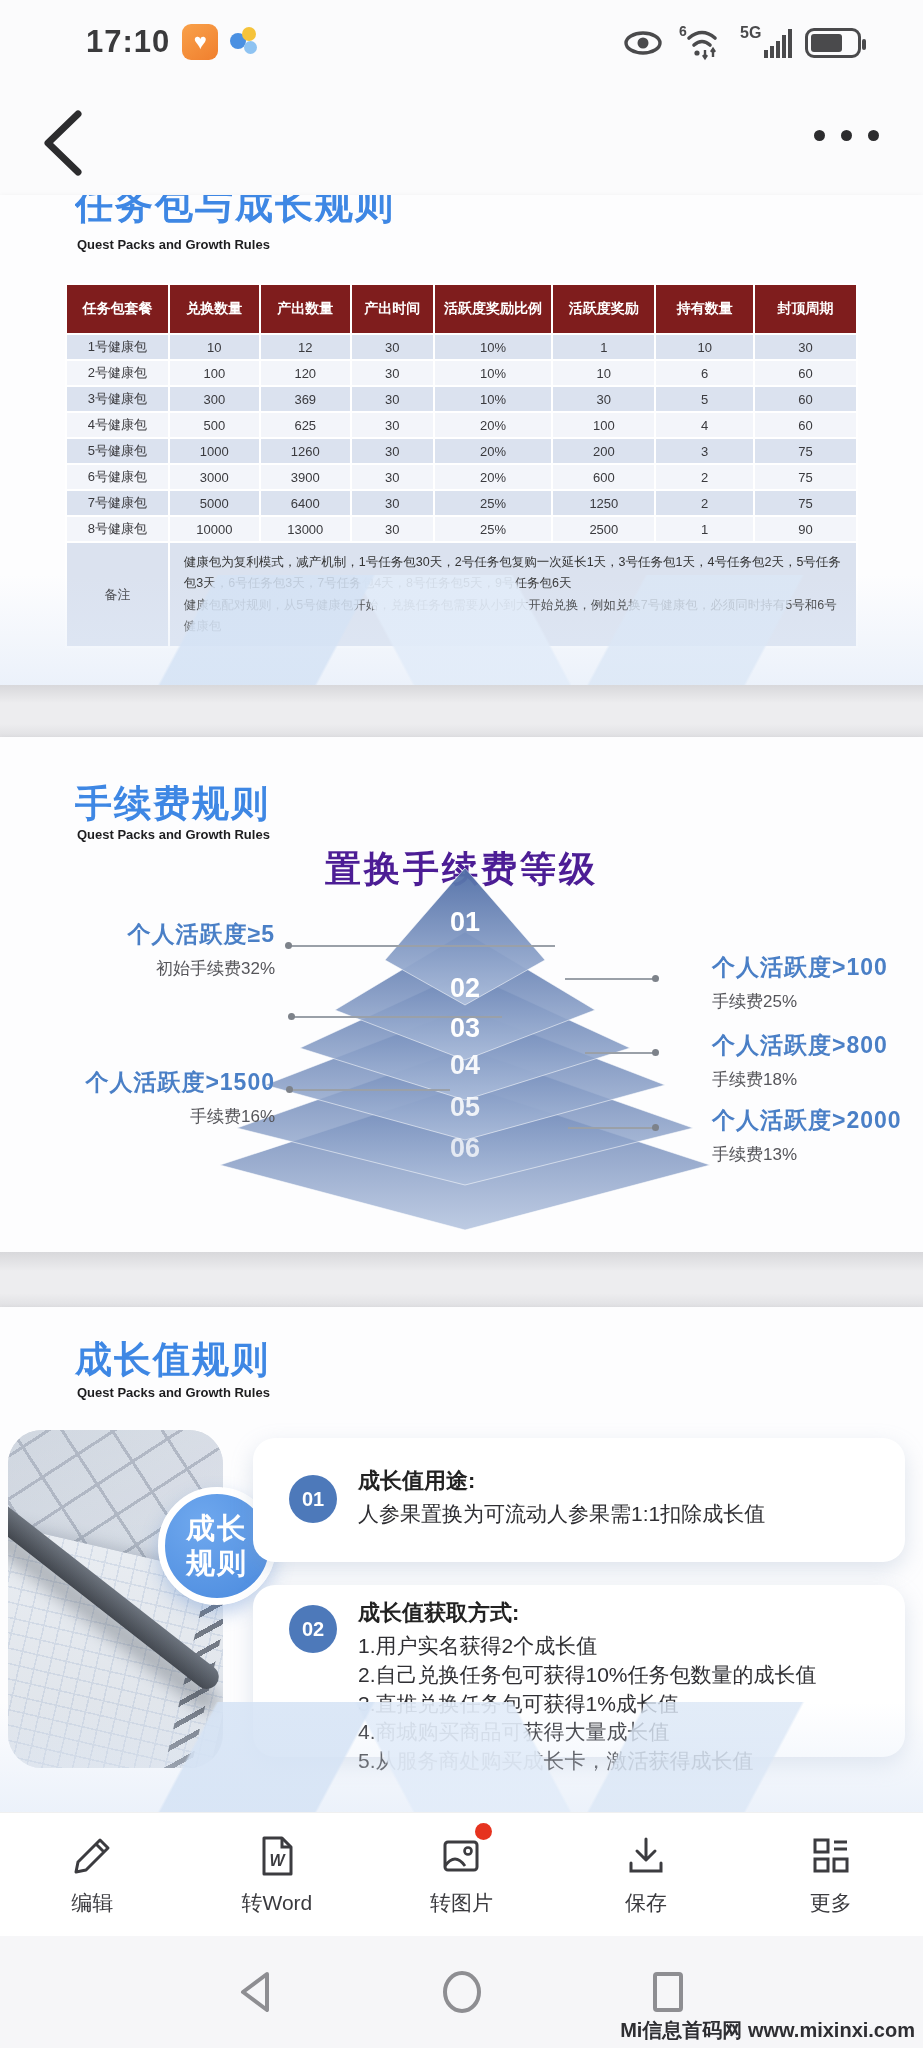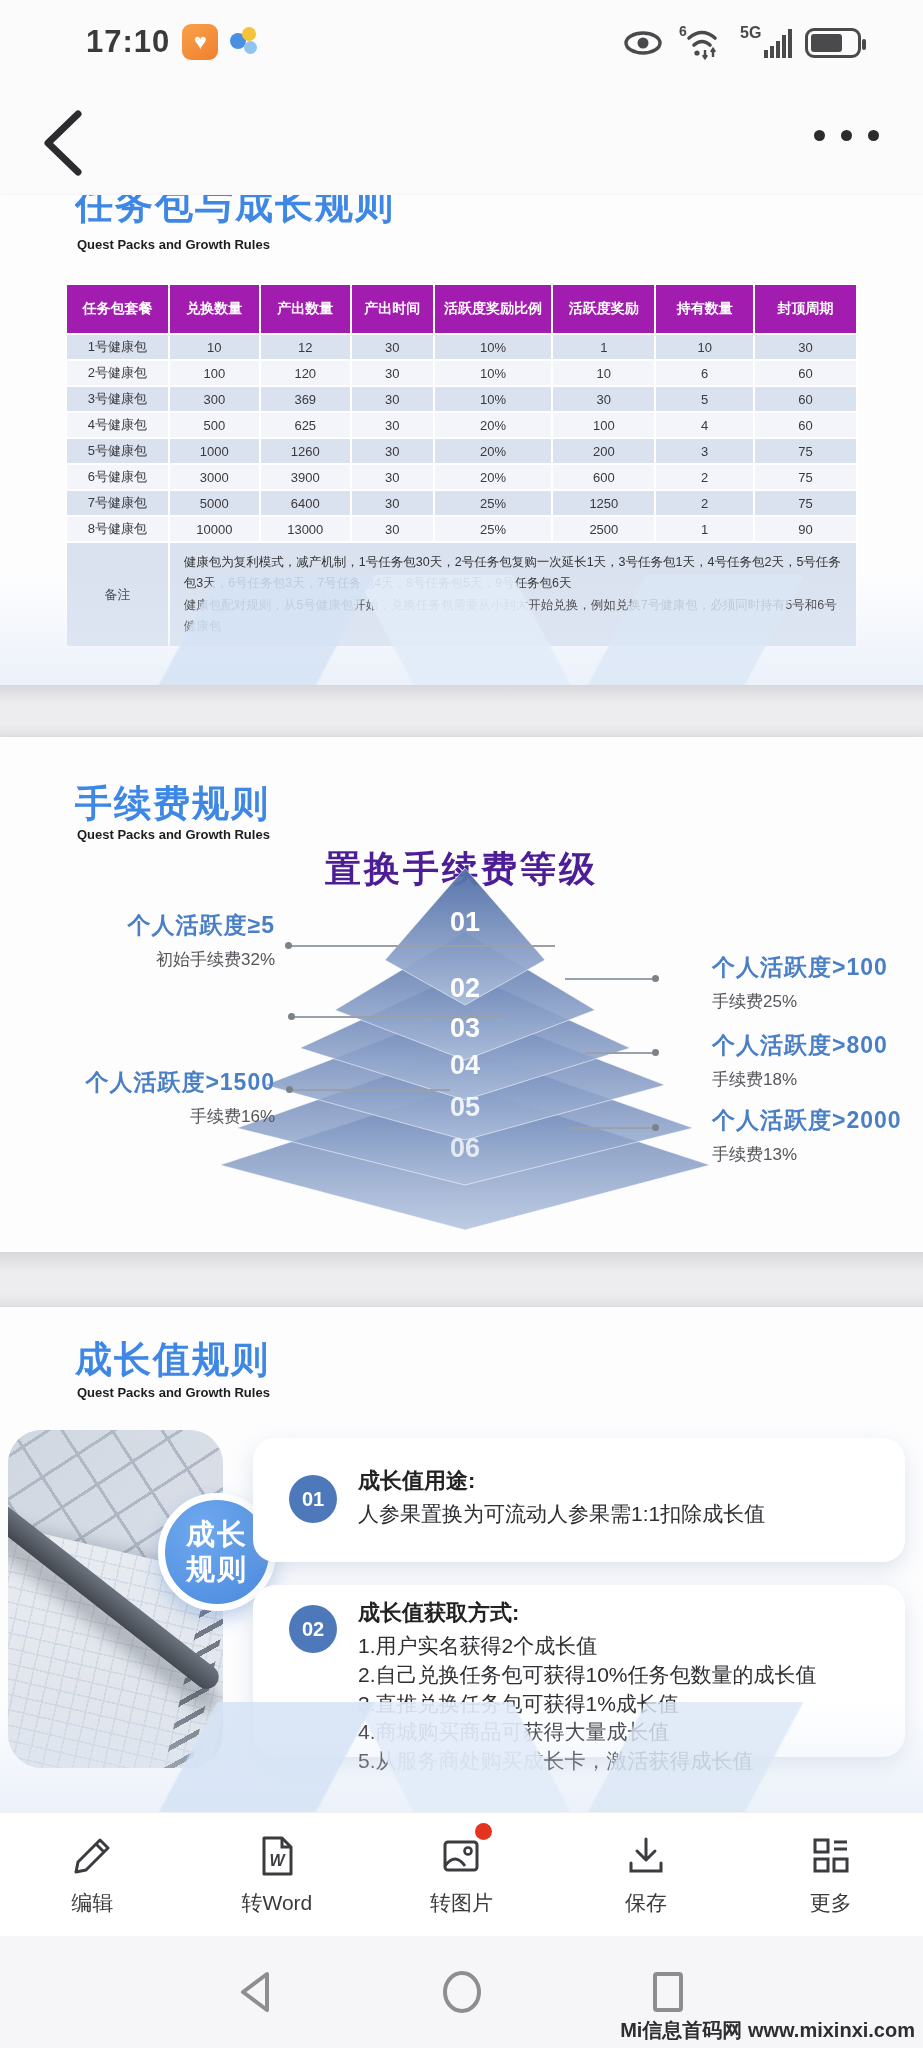--- a/index.html
+++ b/index.html
@@ -52,21 +52,21 @@
 
   .sec-title { position:absolute; left:75px; font-size:37px; font-weight:bold; color:#3e87e4; letter-spacing:2px; }
   .sec-sub   { position:absolute; left:77px; font-size:13px; font-weight:bold; color:#1d1d1f; }
 
   
   .clip-title { position:absolute; left:75px; top:0; height:37px; overflow:hidden; }
   .clip-title span { display:block; margin-top:-15px; font-size:38px; font-weight:bold; color:#3e87e4; letter-spacing:2px; }
 
   
   .rule-table { position:absolute; left:65px; top:88px; width:793px; border-collapse:collapse; table-layout:fixed; }
-  .rule-table th { background:#a21caf; color:#fff; font-size:14px; font-weight:bold; padding:15px 2px; border:2px solid #fff; }
+  .rule-table th { background:#7f1d1d; color:#fff; font-size:14px; font-weight:bold; padding:15px 2px; border:2px solid #fff; }
   .rule-table td { text-align:center; font-size:13px; color:#3a3a3e; padding:3px 2px; border:2px solid #fff; height:21px; }
   .rule-table tbody tr:nth-child(odd)  td { background:#dbe2ef; }
   .rule-table tbody tr:nth-child(even) td { background:#f3f5fa; }
   .rule-table tr.note-row td { background:#e9edf4; text-align:left; vertical-align:middle; }
   .rule-table tr.note-row td.note-label { text-align:center; font-size:13px; }
   .note-text { padding:6px 12px; }
   .note-text p { font-size:12.5px; line-height:1.7; color:#333; }
 
   
   .big-heading { position:absolute; left:0; width:923px; top:108px; text-align:center;
@@ -95,21 +95,21 @@
       repeating-linear-gradient(0deg, #dde4ee 0 1.5px, rgba(0,0,0,0) 1.5px 15px),
       repeating-linear-gradient(90deg, #dde4ee 0 1.5px, rgba(0,0,0,0) 1.5px 15px), #f6f8fa;
     box-shadow:0 -4px 14px rgba(60,70,90,.25); }
   .ph-spiral { position:absolute; left:178px; top:95px; width:26px; height:300px; transform:rotate(13deg);
     background:repeating-linear-gradient(-42deg, #474d57 0 5px, rgba(0,0,0,0) 5px 17px); opacity:.85; }
   .ph-pen { position:absolute; left:-60px; top:150px; width:300px; height:24px; transform:rotate(38deg);
     border-radius:12px; background:linear-gradient(#585e66,#23262b);
     box-shadow:14px 18px 16px rgba(40,45,55,.35); }
   .ph-tint { position:absolute; inset:0; background:linear-gradient(rgba(200,210,225,.18),rgba(160,172,190,.28)); }
 
-  .growth-badge { position:absolute; left:158px; top:186px; width:118px; height:118px; border-radius:50%;
+  .growth-badge { position:absolute; left:158px; top:180px; width:118px; height:118px; border-radius:50%;
     background:radial-gradient(circle at 35% 28%, #6fa8ee, #4a8ade);
     border:7px solid #fff; box-shadow:0 8px 18px rgba(80,130,200,.35);
     display:flex; flex-direction:column; align-items:center; justify-content:center;
     color:#fff; font-size:29px; font-weight:bold; line-height:1.2; letter-spacing:2px; }
 
   .gcard { position:absolute; left:253px; width:652px; background:#fff; border-radius:22px;
            box-shadow:0 8px 22px rgba(140,160,190,.28); }
   .gcard1 { top:131px; height:124px; }
   .gcard2 { top:278px; height:172px; }
   .gnum { position:absolute; left:36px; width:48px; height:48px; border-radius:50%; background:#4d79ba;
@@ -329,21 +329,21 @@
       <polygon points="240,72 370,150 240,200 110,150" fill="url(#pg)" fill-opacity="0.9" stroke="#fff" stroke-opacity="0.55"></polygon>
       <polygon points="240,8 320,100 240,145 160,100" fill="url(#pg)" fill-opacity="0.95" stroke="#fff" stroke-opacity="0.55"></polygon>
       <text x="240" y="71" text-anchor="middle" font-size="27" font-weight="bold" fill="#fff">01</text>
       <text x="240" y="137" text-anchor="middle" font-size="27" font-weight="bold" fill="#fff">02</text>
       <text x="240" y="177" text-anchor="middle" font-size="27" font-weight="bold" fill="#fff">03</text>
       <text x="240" y="214" text-anchor="middle" font-size="27" font-weight="bold" fill="#fff" fill-opacity="0.92">04</text>
       <text x="240" y="256" text-anchor="middle" font-size="27" font-weight="bold" fill="#fff" fill-opacity="0.85">05</text>
       <text x="240" y="297" text-anchor="middle" font-size="27" font-weight="bold" fill="#fff" fill-opacity="0.75">06</text>
     </svg>
 
-    <div class="plabel left" style="top:173px;text-align:right;">
+    <div class="plabel left" style="top:182px;text-align:right;">
       <div class="pl-title">个人活跃度≥5</div>
       <div class="pl-sub">初始手续费32%</div>
     </div>
     <div class="plabel left" style="top:330px;">
       <div class="pl-title">个人活跃度&gt;1500</div>
       <div class="pl-sub">手续费16%</div>
     </div>
     <div class="plabel right" style="top:215px;">
       <div class="pl-title">个人活跃度&gt;100</div>
       <div class="pl-sub">手续费25%</div>

